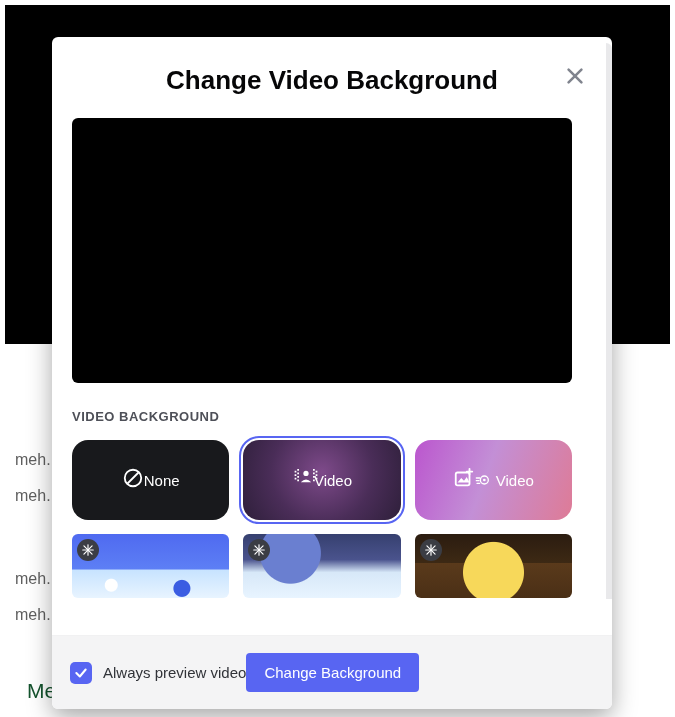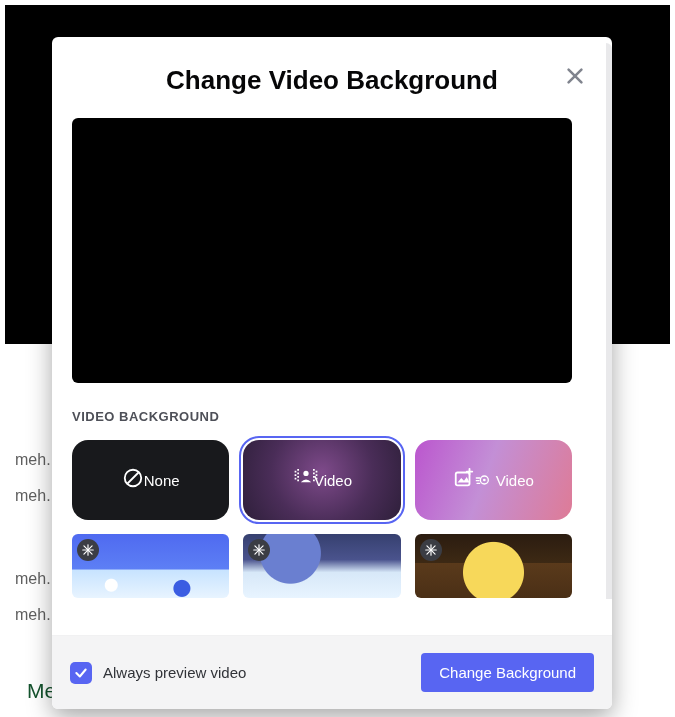--- a/index.html
+++ b/index.html
@@ -40,21 +40,21 @@
   }
   .thumb-2 { background:
       radial-gradient(circle at 30% 30%, #6a7fd0 0 30px, transparent 31px),
       linear-gradient(180deg, #36406f 0%, #4a538d 40%, #d7e8f8 60%, #e8f4ff 100%);
   }
   .thumb-3 { background:
       radial-gradient(circle at 50% 60%, #f7d85a 0 30px, transparent 31px),
       linear-gradient(180deg, #2b1c10 0%, #3d2914 45%, #5a3a1b 46%, #4a2f16 100%);
   }
 
-  .modal-footer { height: 74px; border-top: 1px solid #f1f1f2; background: #f4f4f5; border-bottom-left-radius: 6px; border-bottom-right-radius: 6px; display: flex; align-items: center; justify-content: space-between; padding: 0 18px; }
+  .modal-footer { height: 74px; border-top: 1px solid #f1f1f2; background: #f4f4f5; border-bottom-left-radius: 6px; border-bottom-right-radius: 6px; display: flex; align-items: center; padding: 0 18px; }
   .check-row { display: flex; align-items: center; gap: 11px; cursor: pointer; }
   .checkbox { width: 22px; height: 22px; border-radius: 5px; background: #5865f2; display: flex; align-items: center; justify-content: center; color: #fff; }
   .checkbox svg { width: 14px; height: 14px; }
   .check-label { font-size: 15px; color: #313338; }
   .primary-btn { background: #5865f2; color: #fff; border: none; border-radius: 4px; padding: 11px 18px; font-size: 15px; font-weight: 500; cursor: pointer; }
 
   .blur-icon svg { width: 28px; height: 18px; }
 </style>
 </head>
 <body>

